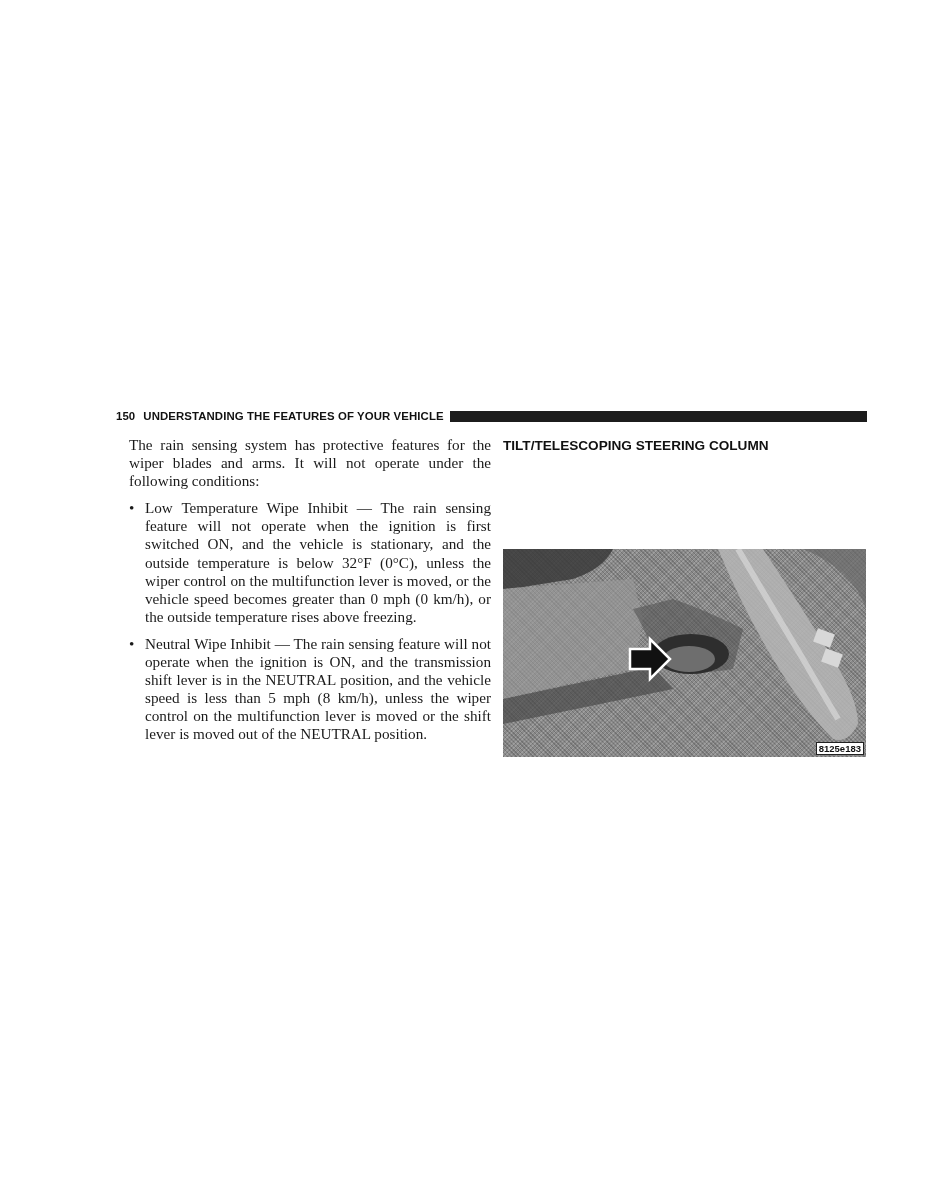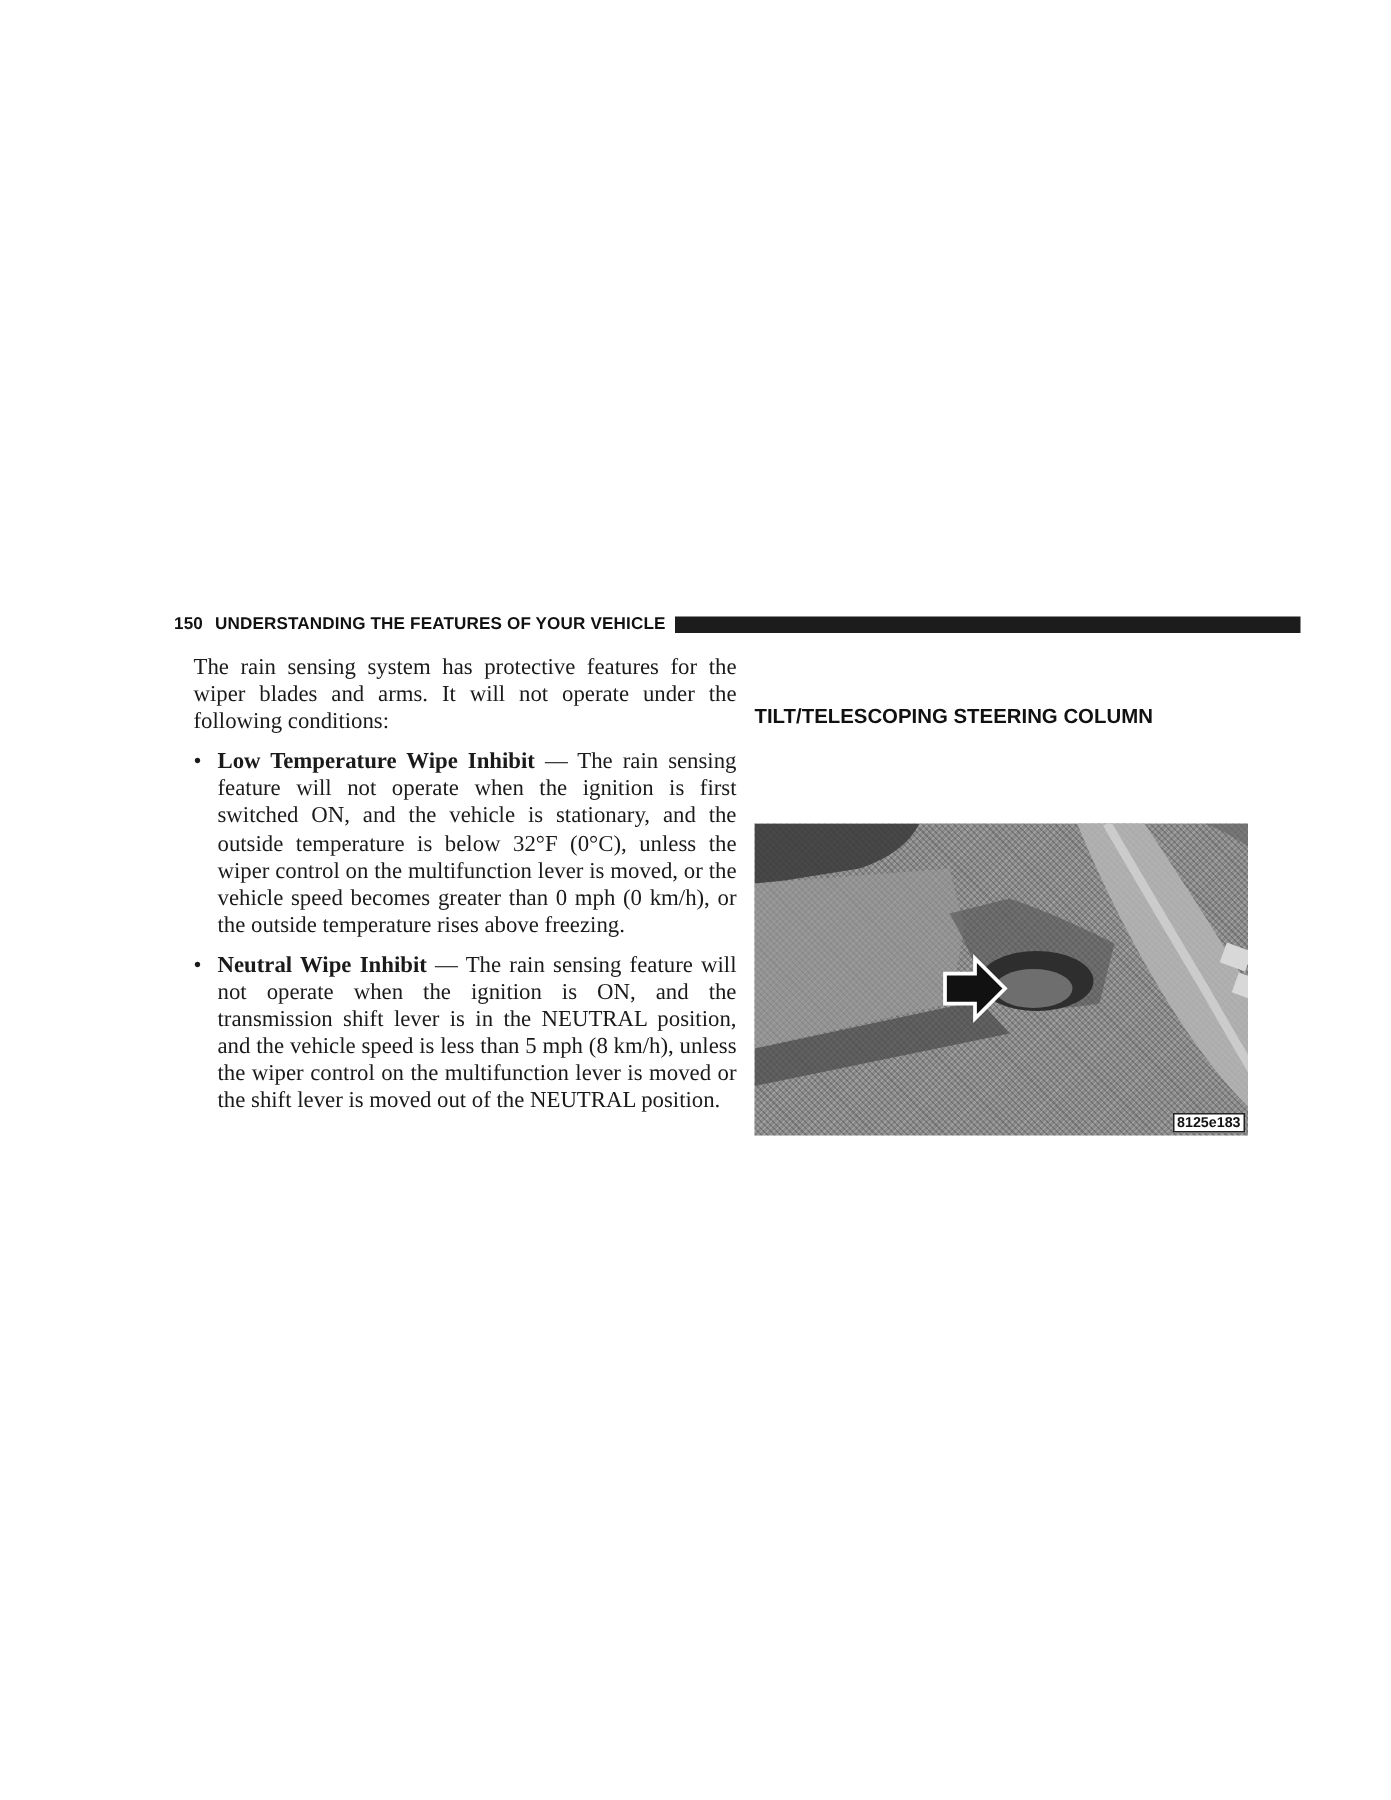--- a/index.html
+++ b/index.html
@@ -3,29 +3,29 @@
   <meta charset="utf-8">
   <style>
     html, body { margin: 0; padding: 0; background: #ffffff; }
     body { width: 927px; height: 1200px; position: relative; overflow: hidden; color: #1a1a1a; }
     .header { position: absolute; left: 116px; top: 408px; width: 751px; height: 16px; display: flex; align-items: center; }
     .header-text { font-family: "Liberation Sans", sans-serif; font-weight: bold; font-size: 11.4px; letter-spacing: 0.1px; white-space: nowrap; color: #111; }
     .header-num { margin-right: 8px; }
     .header-bar { flex: 1; height: 11px; background: #1c1c1c; margin-left: 6px; }
     .col { position: absolute; font-family: "Liberation Serif", serif; font-size: 15.2px; line-height: 18.1px; color: #1a1a1a; text-align: justify; }
     .col-left { left: 129px; top: 436px; width: 362px; }
-    .col-right { left: 503px; top: 436px; width: 364px; margin-top: 32px; }
+    .col-right { left: 503px; top: 436px; width: 364px; }
     p { margin: 0; }
     .intro { margin-bottom: 9px; }
     ul { list-style: none; margin: 0; padding: 0; }
     li { position: relative; padding-left: 16px; margin-bottom: 9px; }
     .bullet { position: absolute; left: 0; top: 0; }
-    .term { font-weight: bold; }
+    .term { font-weight: normal; }
     .section-heading { font-family: "Liberation Sans", sans-serif; font-weight: bold; font-size: 13.6px; line-height: 17px; margin-top: 1px; margin-bottom: 1px; color: #111; text-align: left; }
-    .figure { position: absolute; left: 503px; top: 549px; width: 329px; height: 208px; overflow: hidden;
+    .figure { position: absolute; left: 503px; top: 549px; width: 363px; height: 208px; overflow: hidden;
       background-color: #8a8a8a;
       background-image:
         repeating-linear-gradient(45deg, rgba(0,0,0,0.18) 0 1px, transparent 1px 3px),
         repeating-linear-gradient(-45deg, rgba(255,255,255,0.18) 0 1px, transparent 1px 3px);
     }
     .fig-svg { position: absolute; left: 0; top: 0; }
     .fig-label { position: absolute; right: 2px; bottom: 2px; background: #fff; border: 1px solid #222; font-family: "Liberation Sans", sans-serif; font-weight: bold; font-size: 9.5px; line-height: 11px; padding: 0 2px; color: #111; }
   </style>
 </head>
 <body>

